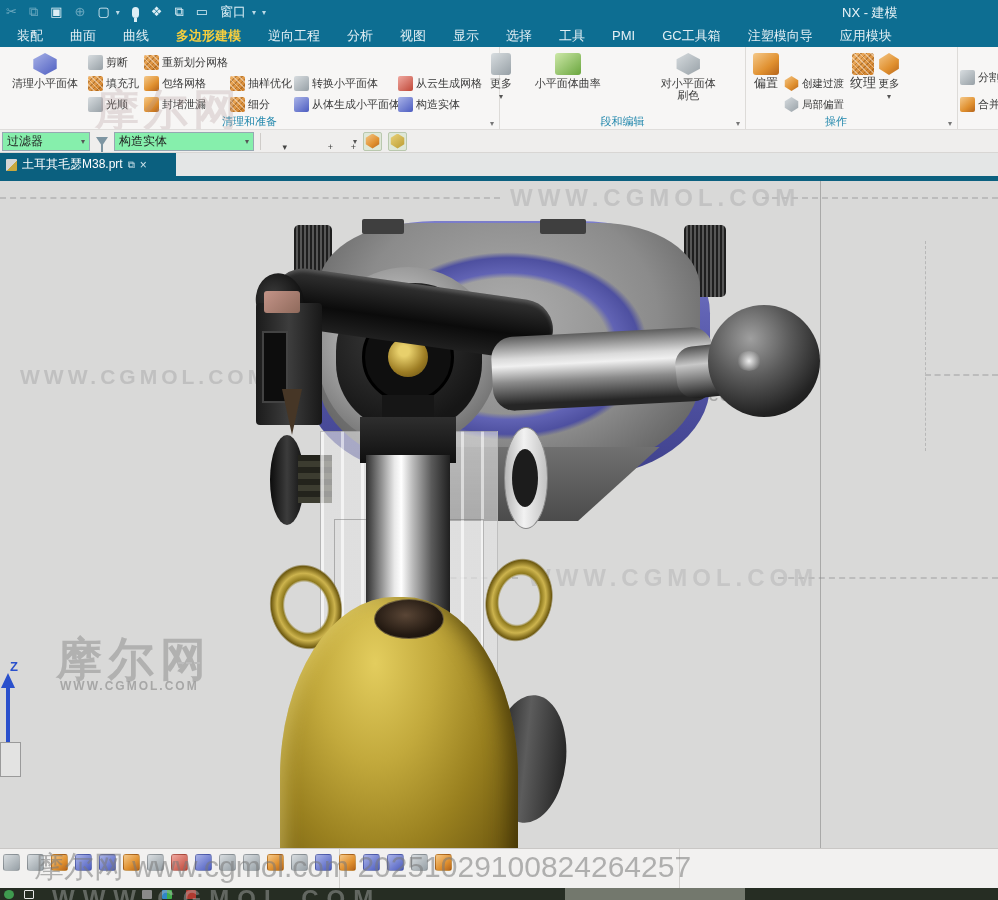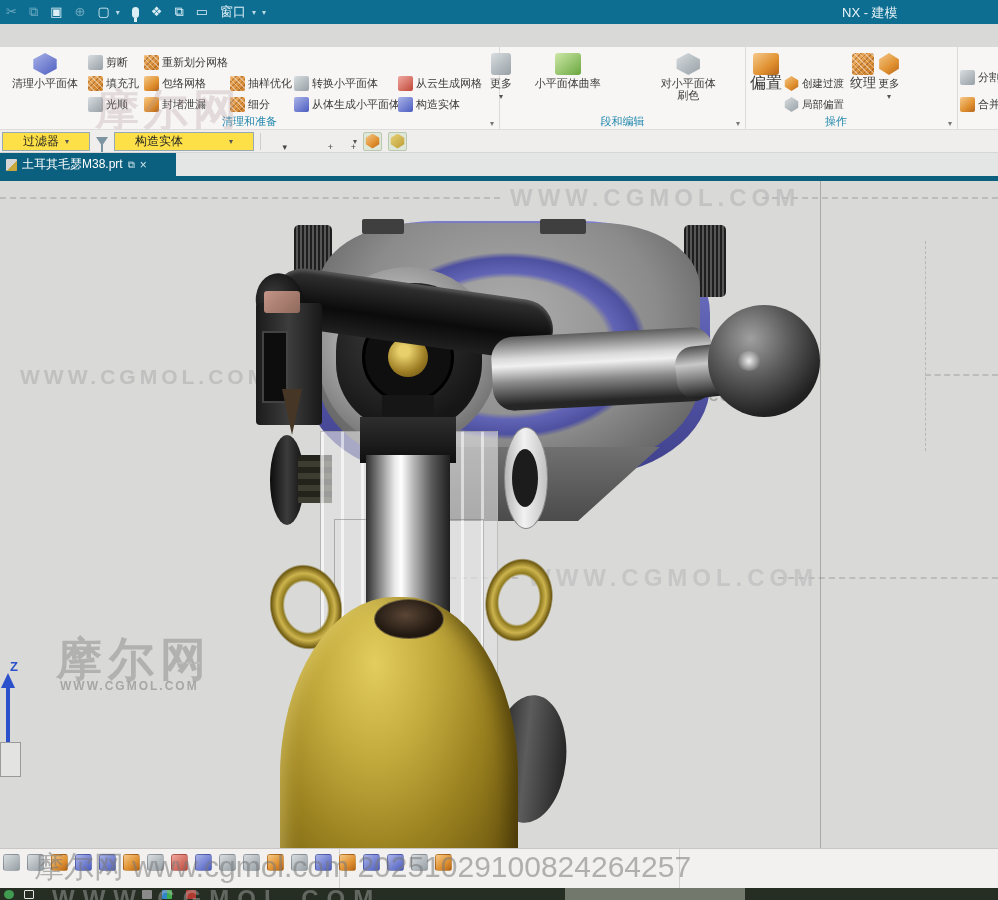--- a/index.html
+++ b/index.html
@@ -47,22 +47,22 @@
   .c-gr{background:linear-gradient(140deg,#d8dde0,#97a0a6);}
   .c-grn{background:linear-gradient(140deg,#cde8a8,#6aa63e);}
   .c-red{background:linear-gradient(140deg,#f0a8a0,#c04838);}
   .c-gold{background:linear-gradient(140deg,#ead27a,#b99a2e);}
   .ghost-brand{position:absolute;left:95px;top:34px;font-size:44px;font-weight:bold;
                color:rgba(175,150,150,.28);letter-spacing:5px;pointer-events:none;z-index:5;}
 
   
   .selbar{position:absolute;left:0;top:130px;width:998px;height:23px;background:#efeeed;
           border-bottom:1px solid #d8d6d4;display:flex;align-items:center;gap:6px;padding-left:2px;}
-  .combo{height:19px;background:#fde047;border:1px solid #96a8b2;display:flex;align-items:center;
-         justify-content:space-between;padding:0 20px;font-size:12px;color:#222;}
+  .combo{height:19px;background:#86efac;border:1px solid #96a8b2;display:flex;align-items:center;
+         justify-content:space-between;padding:0 4px;font-size:12px;color:#222;}
   .combo .arr{font-size:8px;color:#555;margin-left:6px;}
   .funnel{width:0;height:0;border-left:6px solid transparent;border-right:6px solid transparent;
           border-top:9px solid #7d95a2;position:relative;}
   .funnel::after{content:"";position:absolute;left:-1px;top:-2px;width:2px;height:8px;background:#7d95a2;}
   .vsep{width:1px;height:17px;background:#cfccc9;}
   .selic{position:relative;width:17px;height:15px;}
   .selic .fi{width:14px;height:13px;}
   .selic .plus{position:absolute;right:-3px;bottom:-3px;font-size:9px;color:#444;line-height:9px;}
   .hl{background:#dfe8d8;border:1px solid #b9c8ae;border-radius:2px;padding:1px;}
 
@@ -122,20 +122,36 @@
     <span class="mic"></span>
     <span class="qi">❖</span>
     <span class="qi">⧉</span>
     <span class="qi">▭</span>
     <span class="qi">窗口</span>
     <span class="mini-arrow">▾</span>
     <span class="mini-arrow">▾</span>
     <span class="win-title">NX - 建模</span>
   </div>
 
+  <div class="tabsrow">
+    <span class="rtab">装配</span>
+    <span class="rtab">曲面</span>
+    <span class="rtab">曲线</span>
+    <span class="rtab active">多边形建模</span>
+    <span class="rtab">逆向工程</span>
+    <span class="rtab">分析</span>
+    <span class="rtab">视图</span>
+    <span class="rtab">显示</span>
+    <span class="rtab">选择</span>
+    <span class="rtab">工具</span>
+    <span class="rtab">PMI</span>
+    <span class="rtab">GC工具箱</span>
+    <span class="rtab">注塑模向导</span>
+    <span class="rtab">应用模块</span>
+  </div>
 
   <div class="ribbon">
     <span class="ghost-brand">摩尔网</span>
 
     <div class="rgroup" style="width:500px">
       <div class="bigbtn" style="width:86px">
         <span class="fi-lg c-bl hex"></span>
         <span>清理小平面体</span>
       </div>
       <div class="rcol" style="width:56px">
@@ -212,21 +228,21 @@
       </div>
       <div class="bigbtn" style="width:62px">
         <span class="fi-lg c-gr hex"></span>
         <span>对小平面体刷色</span>
       </div>
       <span class="glabel">段和编辑</span>
       <span class="gdrop">▾</span>
     </div>
 
     <div class="rgroup" style="width:212px;font-size:10.5px">
-      <div class="bigbtn" style="width:36px;font-size:16px">
+      <div class="bigbtn" style="width:36px;font-size:12px">
         <span class="fi-lg c-or"></span>
         <span>偏置</span>
       </div>
       <div class="rcol" style="width:66px">
         <div class="sbtn" style="font-size:10.5px">
             <span class="fi c-or hex"></span>
             <span>创建过渡</span>
           </div>
         <div class="sbtn" style="font-size:10.5px">
             <span class="fi c-gr hex"></span>

